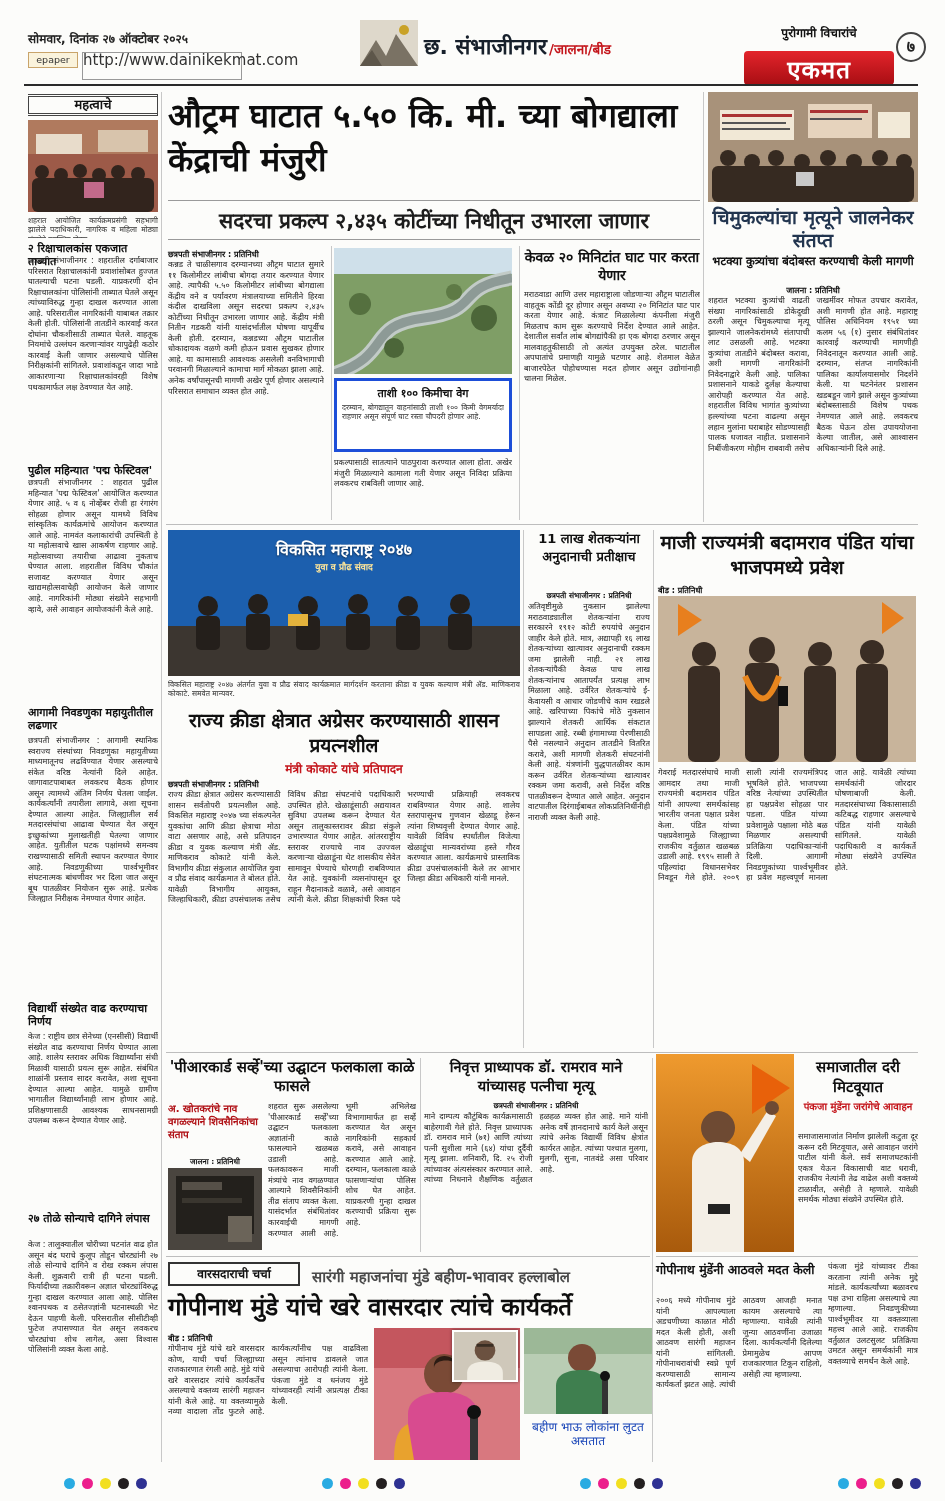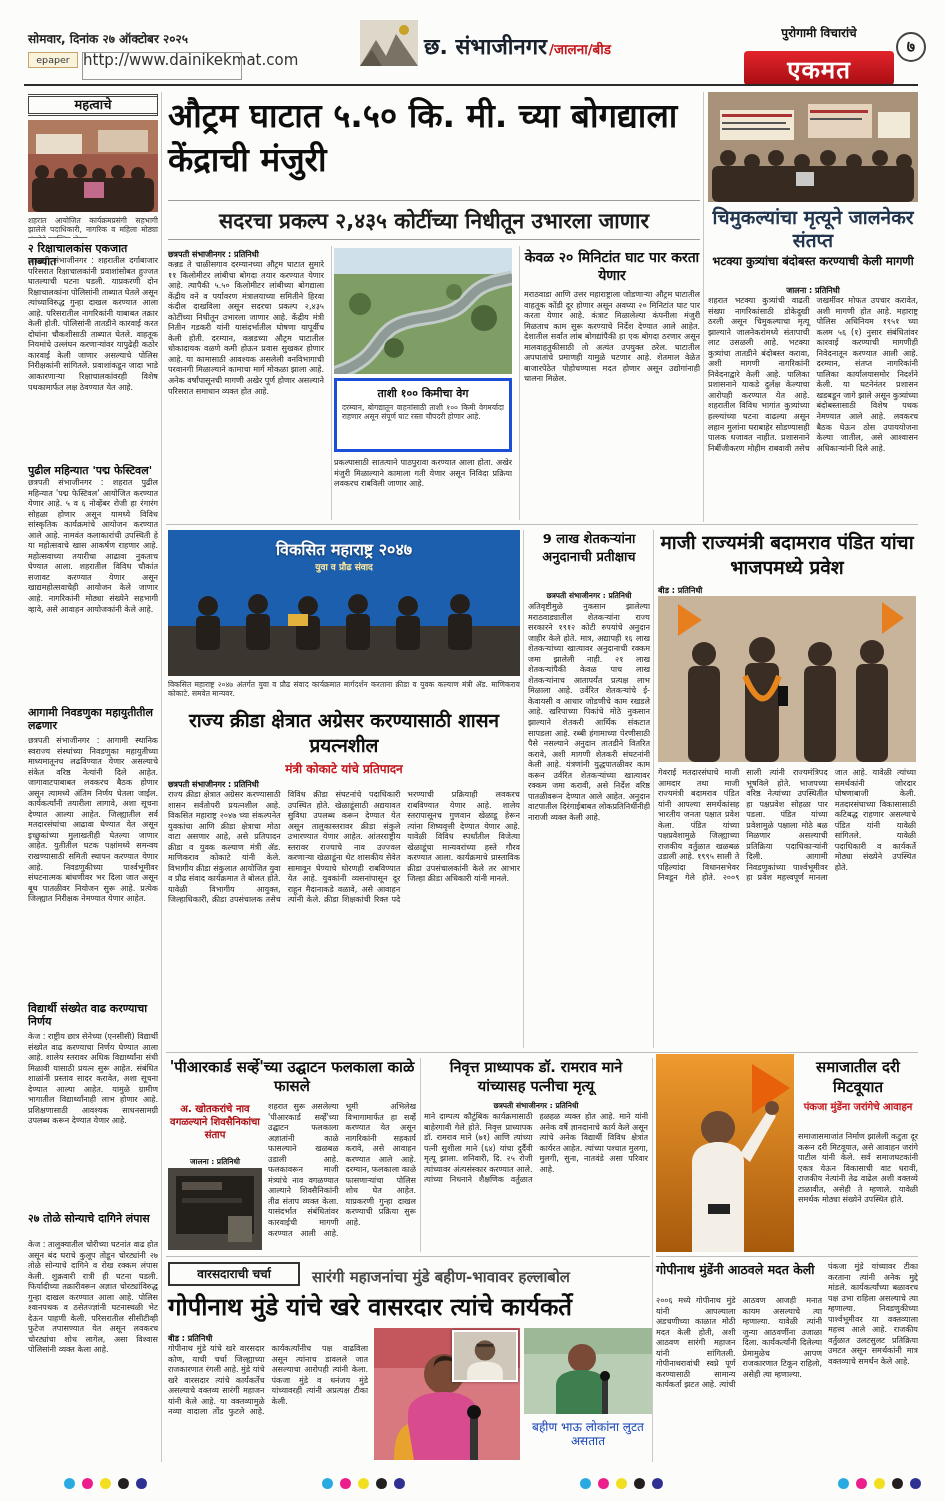--- a/index.html
+++ b/index.html
@@ -185,21 +185,21 @@
   </div>
   <div class="abs" style="left:168px;top:538px;width:352px;text-align:center;color:#fff;font-weight:800;font-size:16px;text-shadow:0 1px 2px #0008">विकसित महाराष्ट्र २०४७</div>
   <div class="abs" style="left:168px;top:560px;width:352px;text-align:center;color:#ffe79a;font-weight:700;font-size:9px">युवा व प्रौढ संवाद</div>
   <div class="caption abs" style="left:168px;top:680px;width:352px;height:24px">विकसित महाराष्ट्र २०४७ अंतर्गत युवा व प्रौढ संवाद कार्यक्रमात मार्गदर्शन करताना क्रीडा व युवक कल्याण मंत्री ॲड. माणिकराव कोकाटे. समवेत मान्यवर.</div>
 
   <div class="hl-center abs" style="left:168px;top:708px;width:352px;font-size:19px;line-height:1.3">राज्य क्रीडा क्षेत्रात अग्रेसर करण्यासाठी शासन प्रयत्नशील</div>
   <div class="red-kicker abs" style="left:168px;top:760px;width:352px;font-size:12px">मंत्री कोकाटे यांचे प्रतिपादन</div>
   <div class="dateline abs" style="left:168px;top:778px;width:200px">छत्रपती संभाजीनगर : प्रतिनिधी</div>
   <div class="body-txt cols3 abs" style="left:168px;top:790px;width:352px;height:256px">राज्य क्रीडा क्षेत्रात अग्रेसर करण्यासाठी शासन सर्वतोपरी प्रयत्नशील आहे. विकसित महाराष्ट्र २०४७ च्या संकल्पनेत युवकांचा आणि क्रीडा क्षेत्राचा मोठा वाटा असणार आहे, असे प्रतिपादन क्रीडा व युवक कल्याण मंत्री ॲड. माणिकराव कोकाटे यांनी केले. विभागीय क्रीडा संकुलात आयोजित युवा व प्रौढ संवाद कार्यक्रमात ते बोलत होते. यावेळी विभागीय आयुक्त, जिल्हाधिकारी, क्रीडा उपसंचालक तसेच विविध क्रीडा संघटनांचे पदाधिकारी उपस्थित होते. खेळाडूंसाठी अद्ययावत सुविधा उपलब्ध करून देण्यात येत असून तालुकास्तरावर क्रीडा संकुले उभारण्यात येणार आहेत. आंतरराष्ट्रीय स्तरावर राज्याचे नाव उज्ज्वल करणाऱ्या खेळाडूंना थेट शासकीय सेवेत सामावून घेण्याचे धोरणही राबविण्यात येत आहे. युवकांनी व्यसनांपासून दूर राहून मैदानाकडे वळावे, असे आवाहन त्यांनी केले. क्रीडा शिक्षकांची रिक्त पदे भरण्याची प्रक्रियाही लवकरच राबविण्यात येणार आहे. शालेय स्तरापासूनच गुणवान खेळाडू हेरून त्यांना शिष्यवृत्ती देण्यात येणार आहे. यावेळी विविध स्पर्धांतील विजेत्या खेळाडूंचा मान्यवरांच्या हस्ते गौरव करण्यात आला. कार्यक्रमाचे प्रास्ताविक क्रीडा उपसंचालकांनी केले तर आभार जिल्हा क्रीडा अधिकारी यांनी मानले.</div>
 
-  <div class="hl-center abs" style="left:528px;top:530px;width:122px;font-size:13px;line-height:1.35">9 लाख शेतकऱ्यांना अनुदानाची प्रतीक्षाच</div>
+  <div class="hl-center abs" style="left:528px;top:530px;width:122px;font-size:13px;line-height:1.35">11 लाख शेतकऱ्यांना अनुदानाची प्रतीक्षाच</div>
   <div class="dateline abs" style="left:528px;top:590px;width:122px;text-align:center;font-size:7.5px">छत्रपती संभाजीनगर : प्रतिनिधी</div>
   <div class="body-txt abs" style="left:528px;top:602px;width:122px;height:444px">अतिवृष्टीमुळे नुकसान झालेल्या मराठवाड्यातील शेतकऱ्यांना राज्य सरकारने १९१२ कोटी रुपयांचे अनुदान जाहीर केले होते. मात्र, अद्यापही १६ लाख शेतकऱ्यांच्या खात्यावर अनुदानाची रक्कम जमा झालेली नाही. २१ लाख शेतकऱ्यांपैकी केवळ पाच लाख शेतकऱ्यांनाच आतापर्यंत प्रत्यक्ष लाभ मिळाला आहे. उर्वरित शेतकऱ्यांचे ई-केवायसी व आधार जोडणीचे काम रखडले आहे. खरिपाच्या पिकांचे मोठे नुकसान झाल्याने शेतकरी आर्थिक संकटात सापडला आहे. रब्बी हंगामाच्या पेरणीसाठी पैसे नसल्याने अनुदान तातडीने वितरित करावे, अशी मागणी शेतकरी संघटनांनी केली आहे. यंत्रणांनी युद्धपातळीवर काम करून उर्वरित शेतकऱ्यांच्या खात्यावर रक्कम जमा करावी, असे निर्देश वरिष्ठ पातळीवरून देण्यात आले आहेत. अनुदान वाटपातील दिरंगाईबाबत लोकप्रतिनिधींनीही नाराजी व्यक्त केली आहे.</div>
 
   <div class="hl-center abs" style="left:658px;top:530px;width:258px;font-size:19px;line-height:1.3">माजी राज्यमंत्री बदामराव पंडित यांचा भाजपमध्ये प्रवेश</div>
   <div class="dateline abs" style="left:658px;top:584px;width:120px">बीड : प्रतिनिधी</div>
   <div class="photo" style="left:658px;top:596px;width:258px;height:166px">
     <svg viewBox="0 0 258 166" preserveAspectRatio="none">
       <rect width="258" height="166" fill="#c8b49b"></rect>
       <path d="M20,8 L20,40 L44,24 Z" fill="#e87f1e"></path>
         <path d="M224,6 L224,38 L246,22 Z" fill="#e87f1e"></path>
@@ -213,21 +213,21 @@
         <circle cx="214" cy="56" r="12"></circle>
           <rect x="198" y="68" width="32" height="98" rx="7"></rect>
       </g>
       <path d="M87,80 C100,110 110,110 121,80" stroke="#e8861e" stroke-width="6" fill="none"></path>
       <rect x="120" y="90" width="10" height="20" fill="#111"></rect>
     </svg>
   </div>
   <div class="body-txt cols3 abs" style="left:658px;top:768px;width:258px;height:278px">गेवराई मतदारसंघाचे माजी आमदार तथा माजी राज्यमंत्री बदामराव पंडित यांनी आपल्या समर्थकांसह भारतीय जनता पक्षात प्रवेश केला. पंडित यांच्या पक्षप्रवेशामुळे जिल्ह्याच्या राजकीय वर्तुळात खळबळ उडाली आहे. १९९५ साली ते पहिल्यांदा विधानसभेवर निवडून गेले होते. २००९ साली त्यांनी राज्यमंत्रिपद भूषविले होते. भाजपच्या वरिष्ठ नेत्यांच्या उपस्थितीत हा पक्षप्रवेश सोहळा पार पडला. पंडित यांच्या प्रवेशामुळे पक्षाला मोठे बळ मिळणार असल्याची प्रतिक्रिया पदाधिकाऱ्यांनी दिली. आगामी निवडणुकांच्या पार्श्वभूमीवर हा प्रवेश महत्त्वपूर्ण मानला जात आहे. यावेळी त्यांच्या समर्थकांनी जोरदार घोषणाबाजी केली. मतदारसंघाच्या विकासासाठी कटिबद्ध राहणार असल्याचे पंडित यांनी यावेळी सांगितले. यावेळी पदाधिकारी व कार्यकर्ते मोठ्या संख्येने उपस्थित होते.</div>
 
   <div class="hl-center abs" style="left:168px;top:1058px;width:248px;font-size:15px;line-height:1.25">'पीआरकार्ड सर्व्हे'च्या उद्घाटन फलकाला काळे फासले</div>
-  <div class="abs" style="left:168px;top:1102px;width:94px;font-size:10px;font-weight:800;text-align:center;line-height:1.3;color:#b01116">अ. खोतकरांचे नाव वगळल्याने शिवसैनिकांचा संताप</div>
+  <div class="abs" style="left:168px;top:1102px;width:94px;font-size:10px;font-weight:800;text-align:left;line-height:1.3;color:#b01116">अ. खोतकरांचे नाव वगळल्याने शिवसैनिकांचा संताप</div>
   <div class="dateline abs" style="left:168px;top:1156px;width:94px;text-align:center;font-size:7.5px">जालना : प्रतिनिधी</div>
   <div class="photo" style="left:168px;top:1168px;width:94px;height:82px">
     <svg viewBox="0 0 94 82" preserveAspectRatio="none">
       <rect width="94" height="82" fill="#4a453f"></rect>
       <rect x="8" y="8" width="78" height="58" fill="#23201c"></rect>
       <rect x="14" y="14" width="40" height="8" fill="#565048"></rect>
         <rect x="14" y="30" width="60" height="5" fill="#3a362f"></rect>
       <rect x="60" y="48" width="24" height="26" fill="#6b6459"></rect>
     </svg>
   </div>

